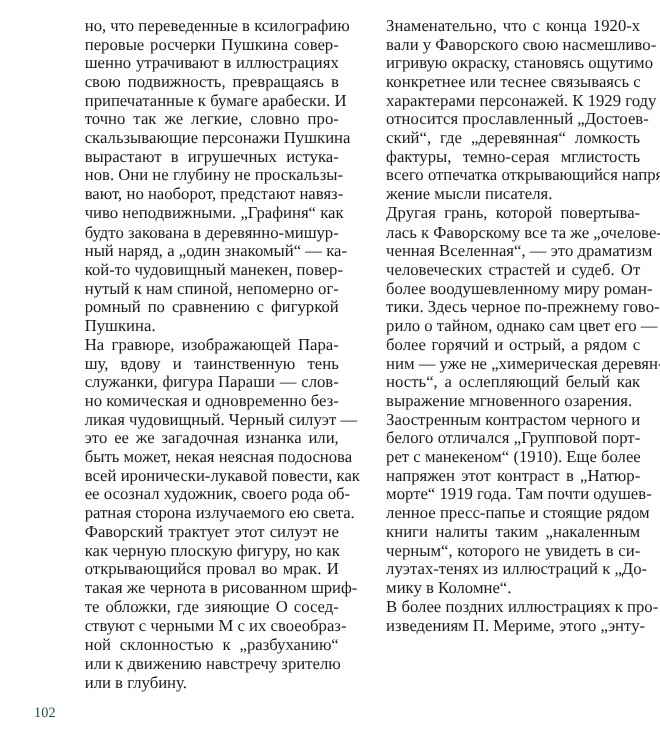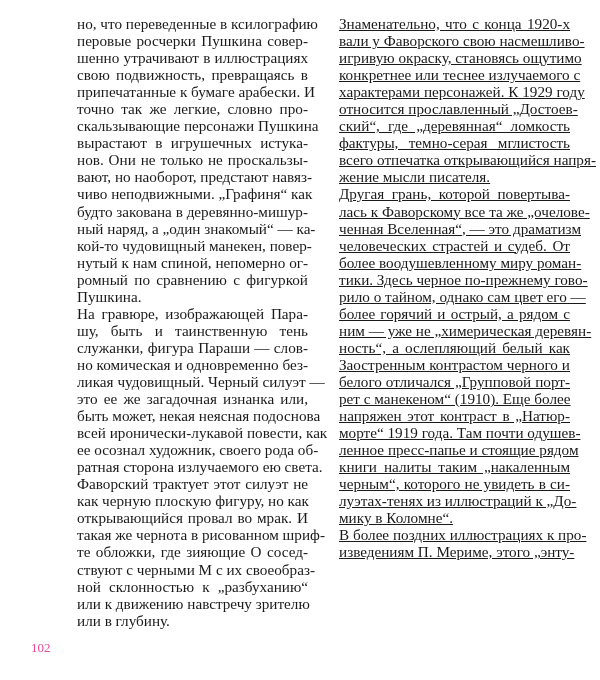--- a/index.html
+++ b/index.html
@@ -16,67 +16,67 @@
       color: #1a1a1a;
     }
     .column {
       position: absolute;
       top: 15px;
       width: 231px;
       font-size: 15.2px;
       line-height: 17.05px;
     }
     #col-left { left: 77px; font-family: Liberation Serif, serif; }
-    #col-right { left: 339px; text-decoration: underline; }
+    #col-right { left: 351px; }
     .line {
       display: block;
       height: 17.05px;
       white-space: nowrap;
       text-align: justify;
       text-align-last: justify;
       overflow: visible;
     }
     .line.last {
       text-align-last: left;
     }
     .page-number {
       position: absolute;
       left: 31px;
       top: 640px;
       font-size: 13px;
       font-family: "Liberation Serif", serif;
-      color: #ec4899;
+      color: #14532d;
     }
   </style>
 </head>
 <body>
 
 <div id="col-left" class="column">
     <div>
       <span class="line">но, что переведенные в ксилографию</span>
       <span class="line">перовые росчерки Пушкина совер-</span>
       <span class="line">шенно утрачивают в иллюстрациях</span>
       <span class="line">свою подвижность, превращаясь в</span>
       <span class="line">припечатанные к бумаге арабески. И</span>
       <span class="line">точно так же легкие, словно про-</span>
       <span class="line">скальзывающие персонажи Пушкина</span>
       <span class="line">вырастают в игрушечных истука-</span>
-      <span class="line">нов. Они не только не проскальзы-</span>
+      <span class="line">нов. Они не глубину не проскальзы-</span>
       <span class="line">вают, но наоборот, предстают навяз-</span>
       <span class="line">чиво неподвижными. „Графиня“ как</span>
       <span class="line">будто закована в деревянно-мишур-</span>
       <span class="line">ный наряд, а „один знакомый“ — ка-</span>
       <span class="line">кой-то чудовищный манекен, повер-</span>
       <span class="line">нутый к нам спиной, непомерно ог-</span>
       <span class="line">ромный по сравнению с фигуркой</span>
       <span class="line last">Пушкина.</span>
     </div>
     <div>
       <span class="line">На гравюре, изображающей Пара-</span>
-      <span class="line">шу, быть и таинственную тень</span>
+      <span class="line">шу, вдову и таинственную тень</span>
       <span class="line">служанки, фигура Параши — слов-</span>
       <span class="line">но комическая и одновременно без-</span>
       <span class="line">ликая чудовищный. Черный силуэт —</span>
       <span class="line">это ее же загадочная изнанка или,</span>
       <span class="line">быть может, некая неясная подоснова</span>
       <span class="line">всей иронически-лукавой повести, как</span>
       <span class="line">ее осознал художник, своего рода об-</span>
       <span class="line">ратная сторона излучаемого ею света.</span>
       <span class="line">Фаворский трактует этот силуэт не</span>
       <span class="line">как черную плоскую фигуру, но как</span>
@@ -87,39 +87,40 @@
       <span class="line">ной склонностью к „разбуханию“</span>
       <span class="line">или к движению навстречу зрителю</span>
       <span class="line last">или в глубину.</span>
     </div>
   </div>
 <div id="col-right" class="column">
     <div>
       <span class="line">Знаменательно, что с конца 1920-х</span>
       <span class="line">вали у Фаворского свою насмешливо-</span>
       <span class="line">игривую окраску, становясь ощутимо</span>
-      <span class="line">конкретнее или теснее излучаемого с</span>
+      <span class="line">конкретнее или теснее связываясь с</span>
       <span class="line">характерами персонажей. К 1929 году</span>
       <span class="line">относится прославленный „Достоев-</span>
       <span class="line">ский“, где „деревянная“ ломкость</span>
       <span class="line">фактуры, темно-серая мглистость</span>
       <span class="line">всего отпечатка открывающийся напря-</span>
       <span class="line last">жение мысли писателя.</span>
     </div>
     <div>
       <span class="line">Другая грань, которой повертыва-</span>
       <span class="line">лась к Фаворскому все та же „очелове-</span>
       <span class="line">ченная Вселенная“, — это драматизм</span>
       <span class="line">человеческих страстей и судеб. От</span>
       <span class="line">более воодушевленному миру роман-</span>
       <span class="line">тики. Здесь черное по-прежнему гово-</span>
       <span class="line">рило о тайном, однако сам цвет его —</span>
       <span class="line">более горячий и острый, а рядом с</span>
       <span class="line">ним — уже не „химерическая деревян-</span>
       <span class="line">ность“, а ослепляющий белый как</span>
+      <span class="line last">выражение мгновенного озарения.</span>
     </div>
     <div>
       <span class="line">Заостренным контрастом черного и</span>
       <span class="line">белого отличался „Групповой порт-</span>
       <span class="line">рет с манекеном“ (1910). Еще более</span>
       <span class="line">напряжен этот контраст в „Натюр-</span>
       <span class="line">морте“ 1919 года. Там почти одушев-</span>
       <span class="line">ленное пресс-папье и стоящие рядом</span>
       <span class="line">книги налиты таким „накаленным</span>
       <span class="line">черным“, которого не увидеть в си-</span>

